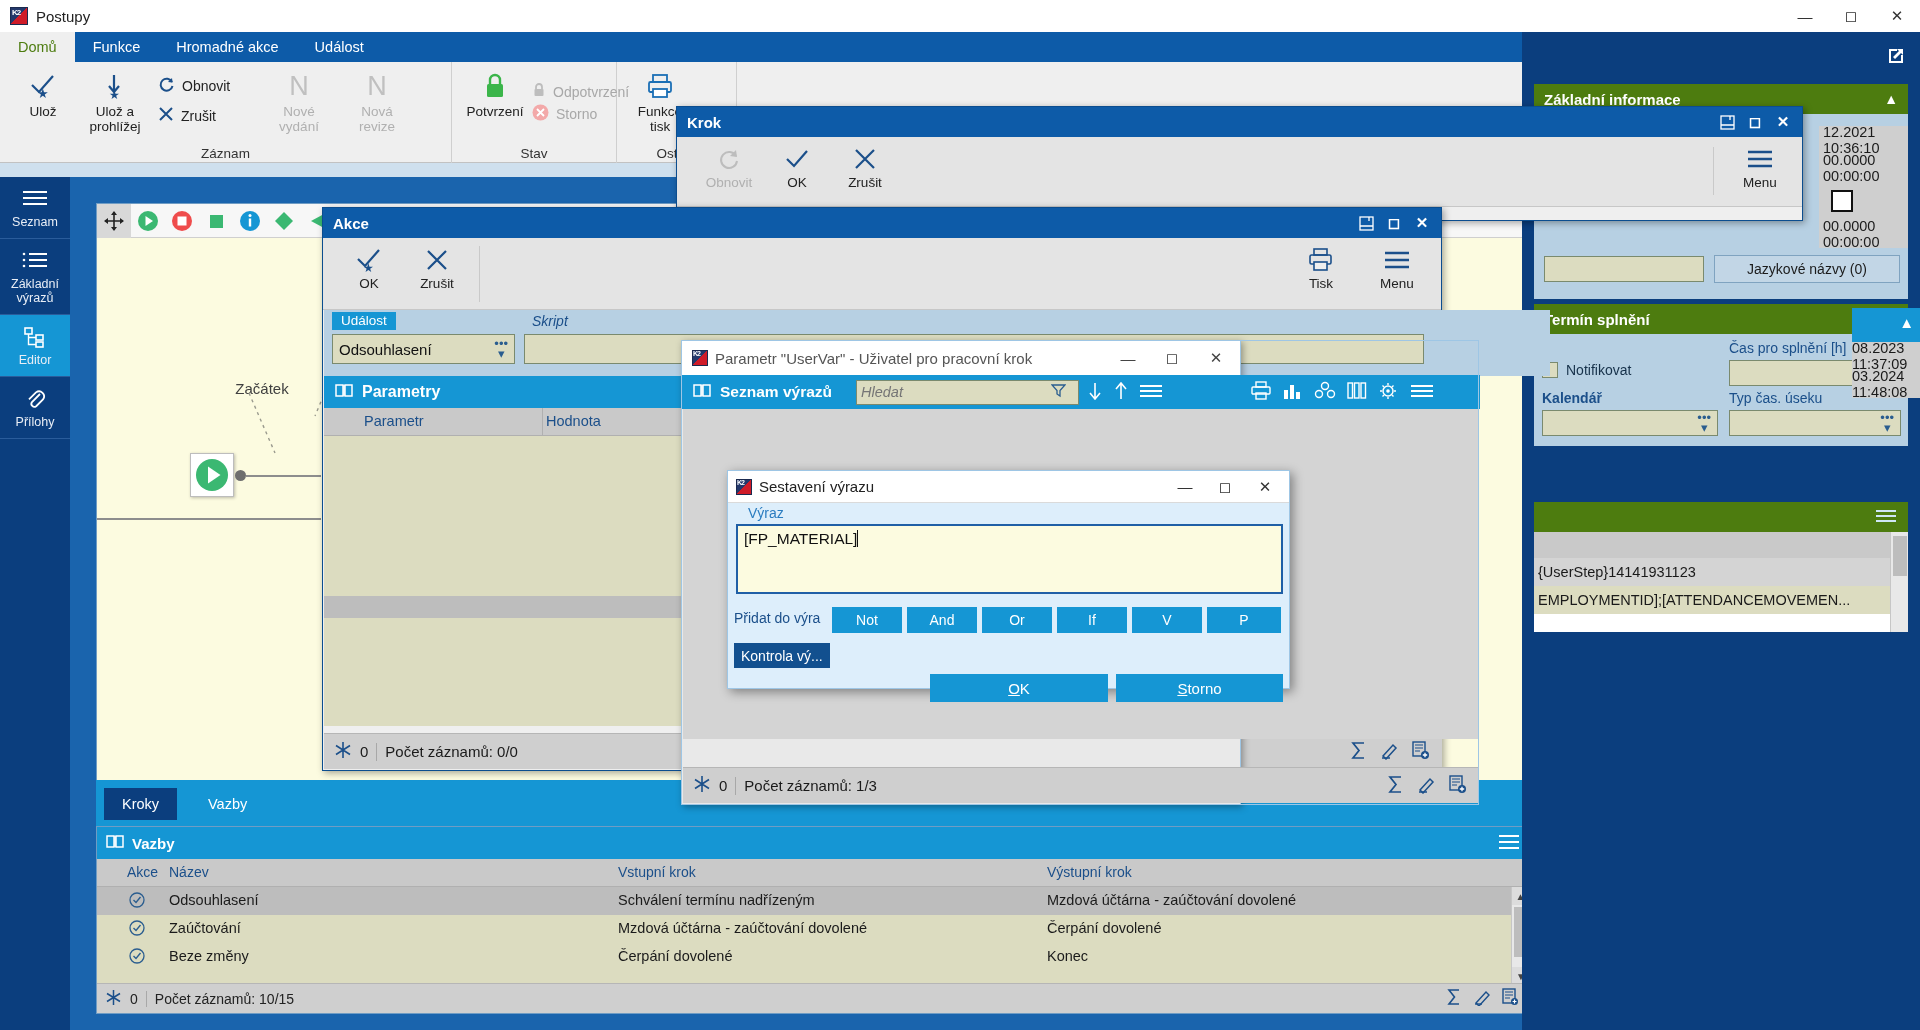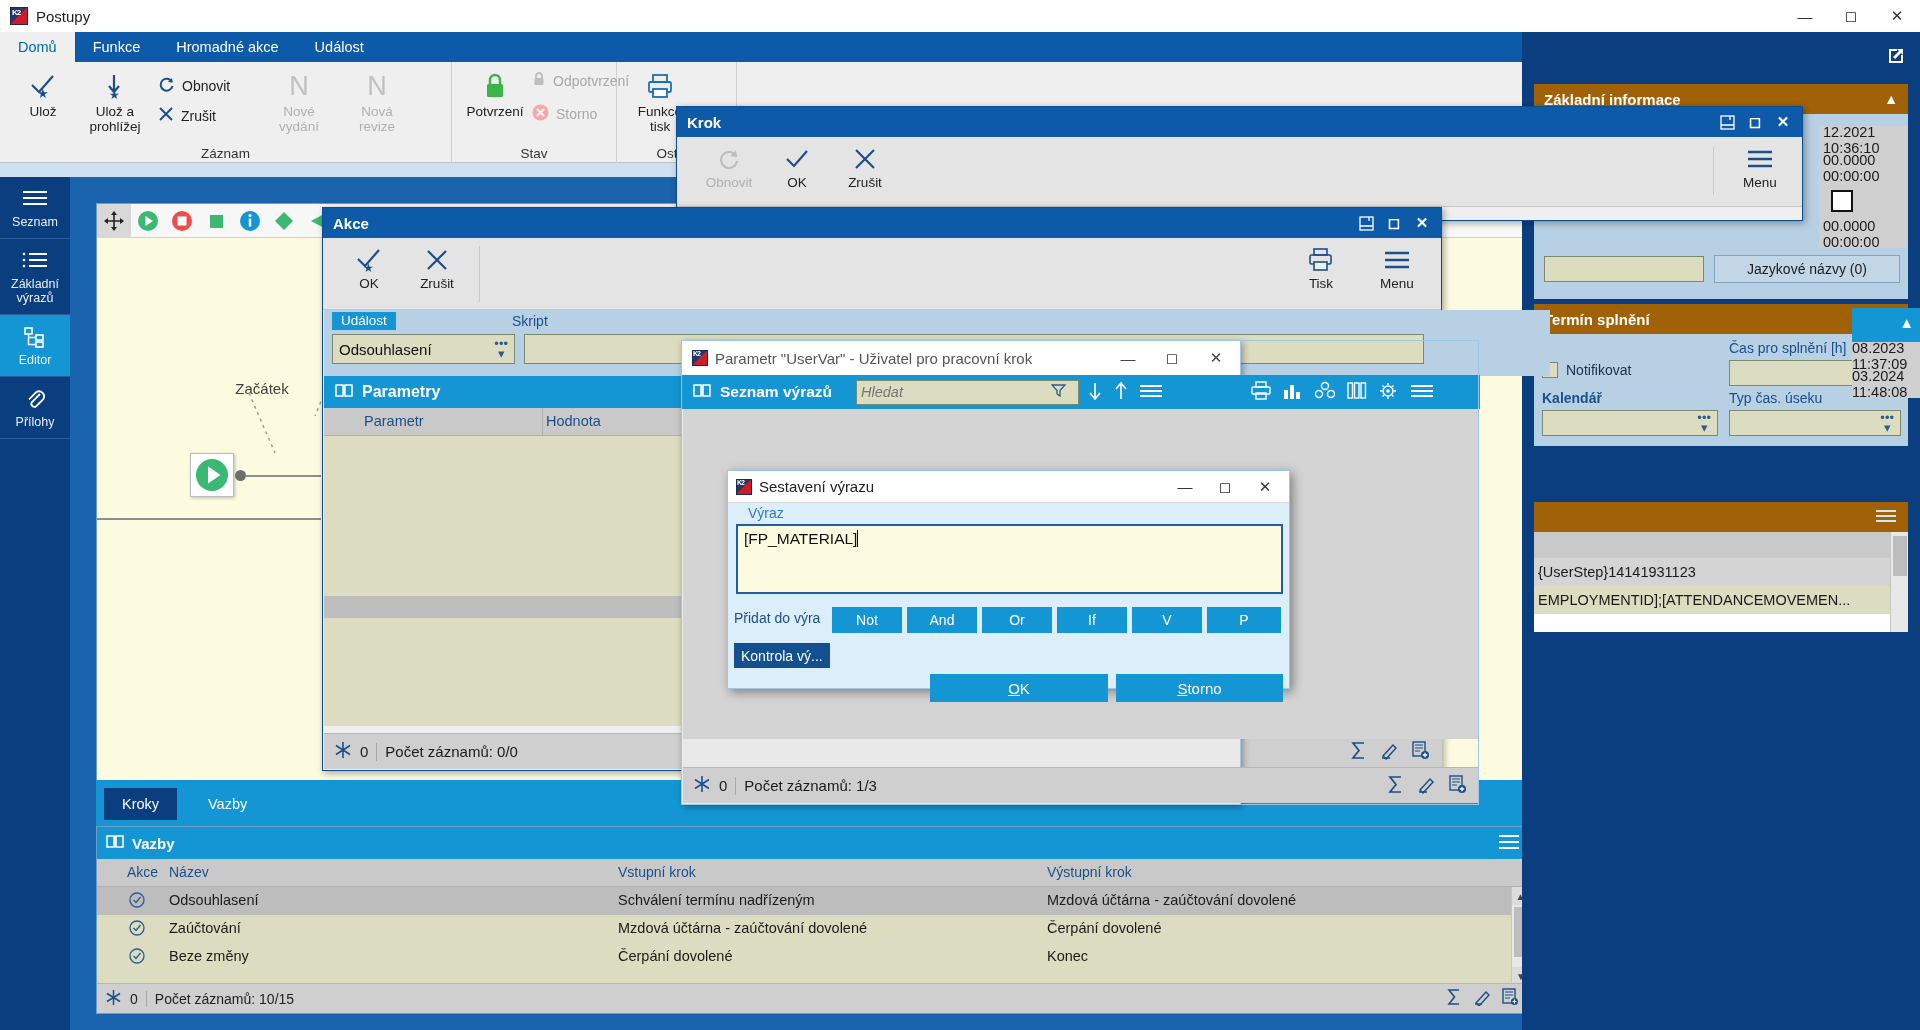--- a/index.html
+++ b/index.html
@@ -25,21 +25,21 @@
   }
   .k2logo:after{content:"K2";position:absolute;left:1px;top:0;font-size:8px;color:#fff;font-weight:bold;letter-spacing:-1px;}
   #titlebar .ttl { font-size:15px; color:#222; }
   #titlebar .wbtns { margin-left:auto; display:flex; height:32px; }
   #titlebar .wbtn { width:46px;height:32px;display:flex;align-items:center;justify-content:center;color:#333;font-size:15px; }
 
   
   #ribbon { left:0; top:32px; width:1552px; height:131px; background:#e8e8e8; }
   #ribbontabs { position:absolute;left:0;top:0;width:1552px;height:30px;background:#0d5ba8; display:flex; align-items:flex-end; }
   .rtab { height:30px; padding:0 18px; display:flex;align-items:center;color:#ffffff;font-size:14.5px; }
-  .rtab.active { background:#efefef; color:#0369a1; }
+  .rtab.active { background:#efefef; color:#4d7c0f; }
   #ribbonbody { position:absolute;left:0;top:30px;width:1552px;height:101px;background:#efefef;border-bottom:1px solid #c2c2c2; }
   .rgroup { position:absolute; top:0; height:101px; border-right:1px solid #cfcfcf; }
   .rglabel { position:absolute; bottom:2px; left:0; width:100%; text-align:center; font-size:13.5px; color:#333; }
   .rbig { position:absolute; top:6px; width:74px; text-align:center; color:#1b4f8a; cursor:default; }
   .rbig .ic { height:36px; display:flex;align-items:center;justify-content:center; }
   .rbig .lb { font-size:13.5px; color:#222; line-height:15px; }
   .rbig.dis .lb, .rbig.dis .ic { color:#b0b0b0; }
   .rsmall { position:absolute; display:flex; align-items:center; gap:7px; font-size:14px; color:#222; }
   .rsmall.dis { color:#a8a8a8; }
   #ribbonstrip { position:absolute; left:0; top:163px; width:1552px; height:14px; background:#cfe0ee; }
@@ -97,21 +97,21 @@
 
   
   .vscroll { position:absolute; width:18px; background:#e8e8e8; border-left:1px solid #c6c6c6; }
   .vscroll .arr { height:18px; display:flex;align-items:center;justify-content:center;font-size:10px;color:#444;background:#dcdcdc;}
   .vscroll .thumb { position:absolute; left:2px; width:14px; background:#bdbdbd; }
 
   
   #rightpanel { left:1522px; top:32px; width:398px; height:998px; background:#0b3e7e; }
   .rp-title { position:absolute; left:0; top:0; width:398px; height:46px; color:#fff; font-size:23px; display:flex; align-items:center; padding:0 12px; }
   .sect { position:absolute; background:#b7d0e3; }
-  .secthdr { height:30px; background:#a16207; color:#fff; font-weight:bold; font-size:15px; display:flex; align-items:center; padding:0 10px; }
+  .secthdr { height:30px; background:#4d7c0f; color:#fff; font-weight:bold; font-size:15px; display:flex; align-items:center; padding:0 10px; }
   .secthdr .chev { margin-left:auto; color:#fff; font-size:14px; }
   .rpinput { background:#dcdcc0; border:1px solid #7a8a6e; height:26px; display:flex;align-items:center;justify-content:flex-end; padding:0 6px; font-size:15px; }
   .valuerow { position:absolute; background:#cfcfcf; font-size:14.5px; color:#1b1b1b; display:flex; align-items:center; padding-left:4px; }
 
   .btnlight { background:#c2d6e6; border:1px solid #7fa3c0; height:28px; display:flex;align-items:center;justify-content:center; font-size:14px; color:#1b1b1b; }
 
   
   #dlgSest { left:727px; top:470px; width:563px; height:219px; background:#ddeefb; border:1px solid #9ec6e5; box-shadow:3px 3px 10px rgba(0,0,0,.4); }
   #dlgSest .dtitle { height:32px; background:#ffffff; display:flex; align-items:center; padding:0 4px 0 8px; font-size:15px; color:#222; border-bottom:1px solid #dadada;}
   #dlgSest .dtitle .btns{margin-left:auto;display:flex;}
@@ -207,21 +207,21 @@
     <div class="rgroup" style="left:452px;width:165px;">
       <div class="rbig" style="left:6px;">
         <div class="ic">
           <svg width="26" height="28" viewBox="0 0 26 28">
               <path d="M8 12 V8 a5 5 0 0 1 10 0 V12" stroke="#3bb54a" stroke-width="2.4" fill="none"></path>
               <rect x="5" y="12" width="16" height="13" rx="1.5" fill="#3bb54a"></rect>
             </svg>
         </div>
         <div class="lb">Potvrzení</div>
       </div>
-      <div class="rsmall dis" style="left:80px;top:9px;">
+      <div class="rsmall dis" style="left:80px;top:20px;">
         <span>
           <svg width="14" height="16" viewBox="0 0 14 16">
               <path d="M4 7 V5 a3 3 0 0 1 6 0 V7" stroke="#bdbdbd" stroke-width="1.8" fill="none"></path>
               <rect x="2.5" y="7" width="9" height="7" rx="1" fill="#bdbdbd"></rect>
             </svg>
         </span>
         <span>Odpotvrzení</span>
       </div>
       <div class="rsmall dis" style="left:80px;top:42px;">
         <span>
@@ -628,21 +628,21 @@
         <svg width="30" height="24" viewBox="0 0 30 24">
             <path d="M3 5h24M3 12h24M3 19h24" stroke="#1b4f8a" stroke-width="2.4"></path>
           </svg>
       </div>
       <div class="lb">Menu</div>
     </div>
   </div>
 
   <div class="abs" style="left:1px; top:102px; width:1226px; height:66px; background:#b7d0e3;">
     <div class="ftab abs" style="left:8px;top:2px;">Událost</div>
-    <div class="flabel abs" style="left:188px;top:3px;">Skript</div>
+    <div class="flabel abs" style="left:208px;top:3px;font-style:italic;">Skript</div>
     <div class="finput abs" style="left:8px; top:24px; width:183px; height:30px;">
       <span>Odsouhlasení</span>
       <span class="dropbtn">•••<br>▾</span>
     </div>
     <div class="finput abs" style="left:200px; top:24px; width:900px; height:30px;"></div>
   </div>
 
   <div class="abs" style="left:1px; top:168px; width:1118px; height:350px; background:#dcdcc0;">
     <div style="height:32px;background:#1596d4;display:flex;align-items:center;color:#fff;font-weight:bold;font-size:16px;">
       <span style="margin:0 8px 0 10px;">

